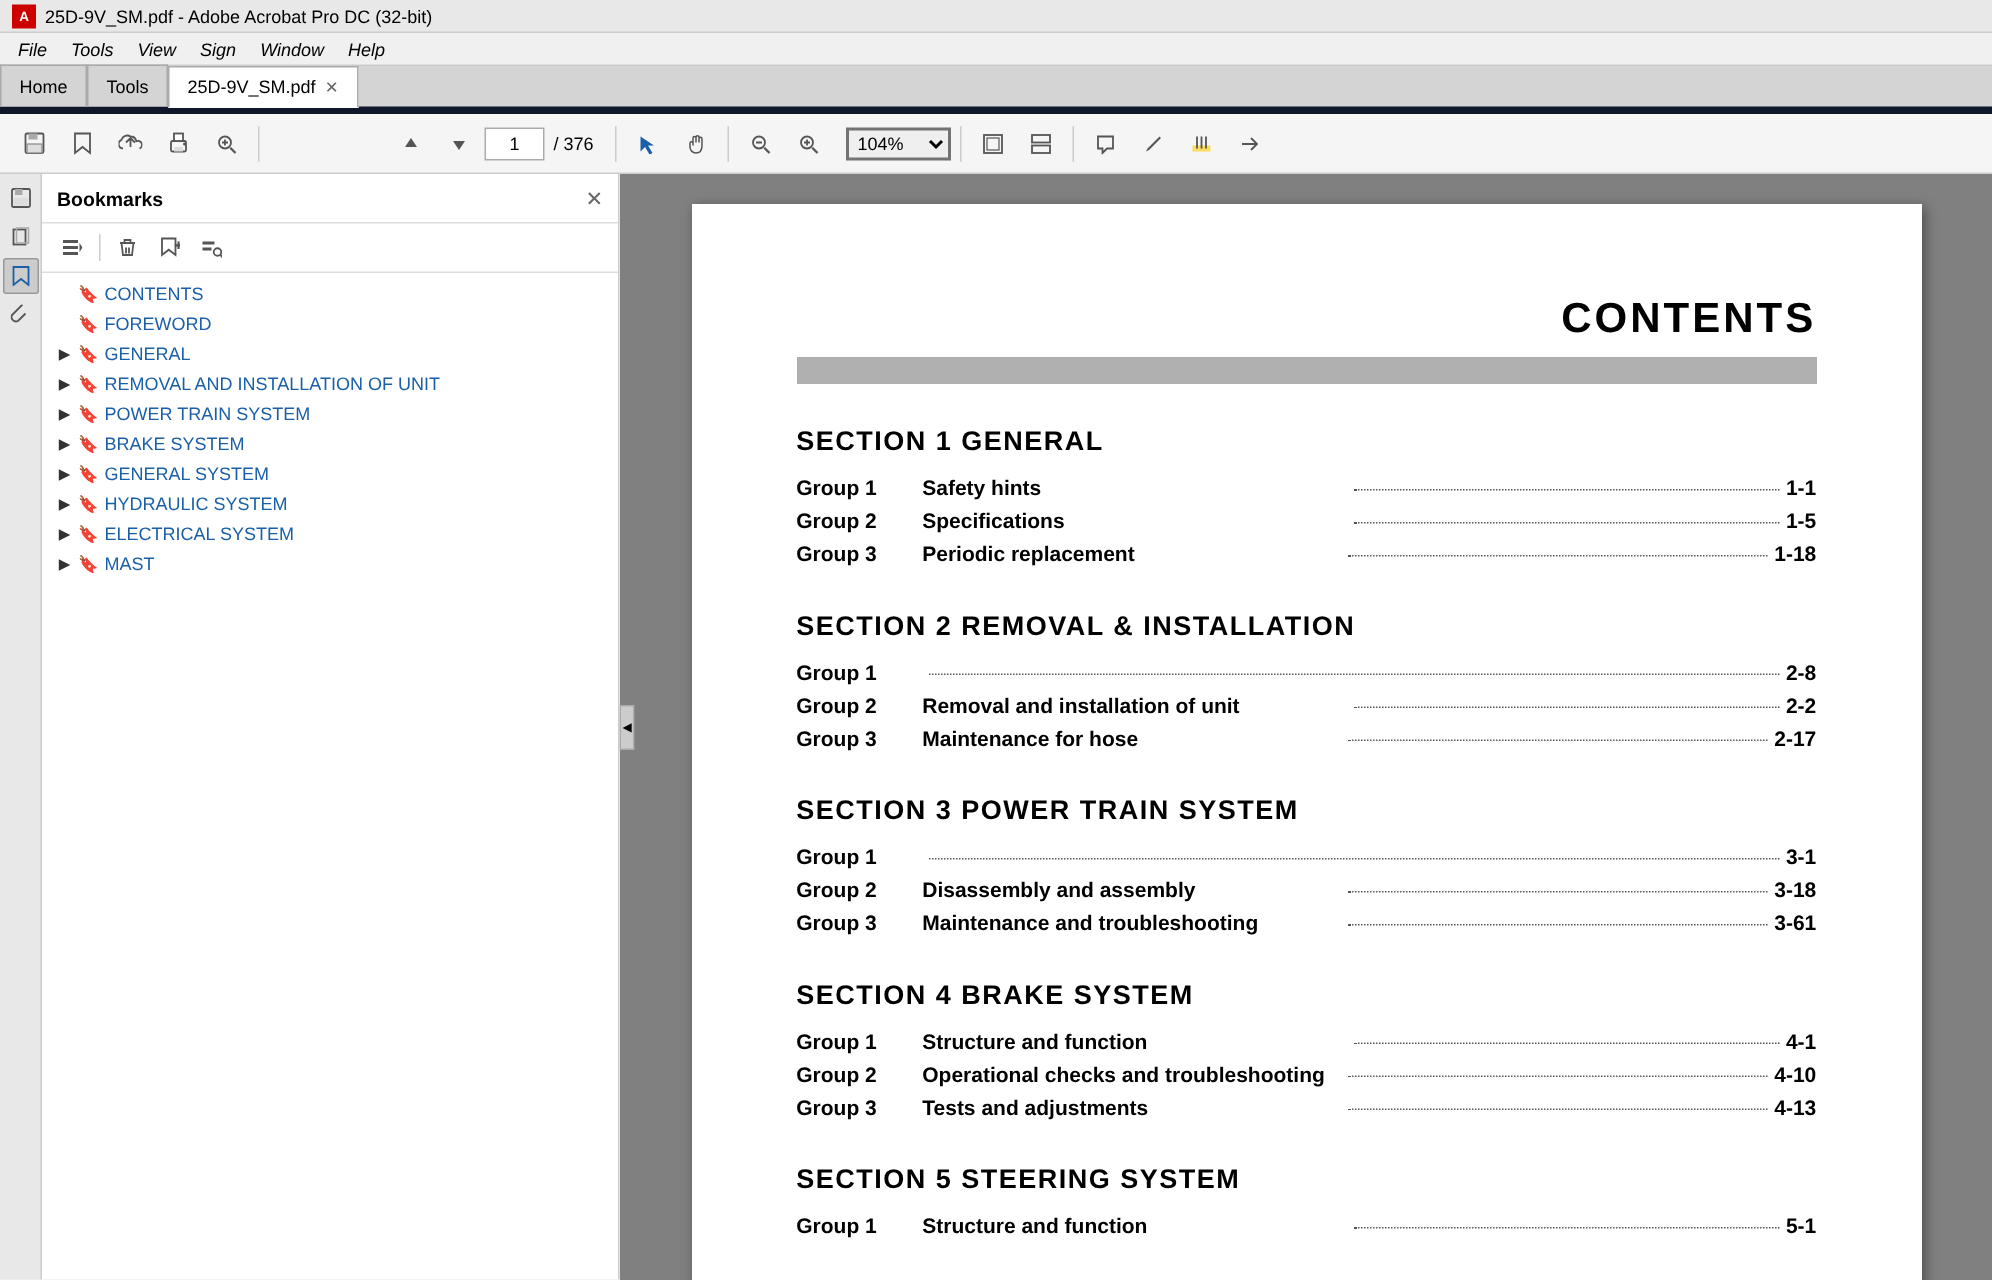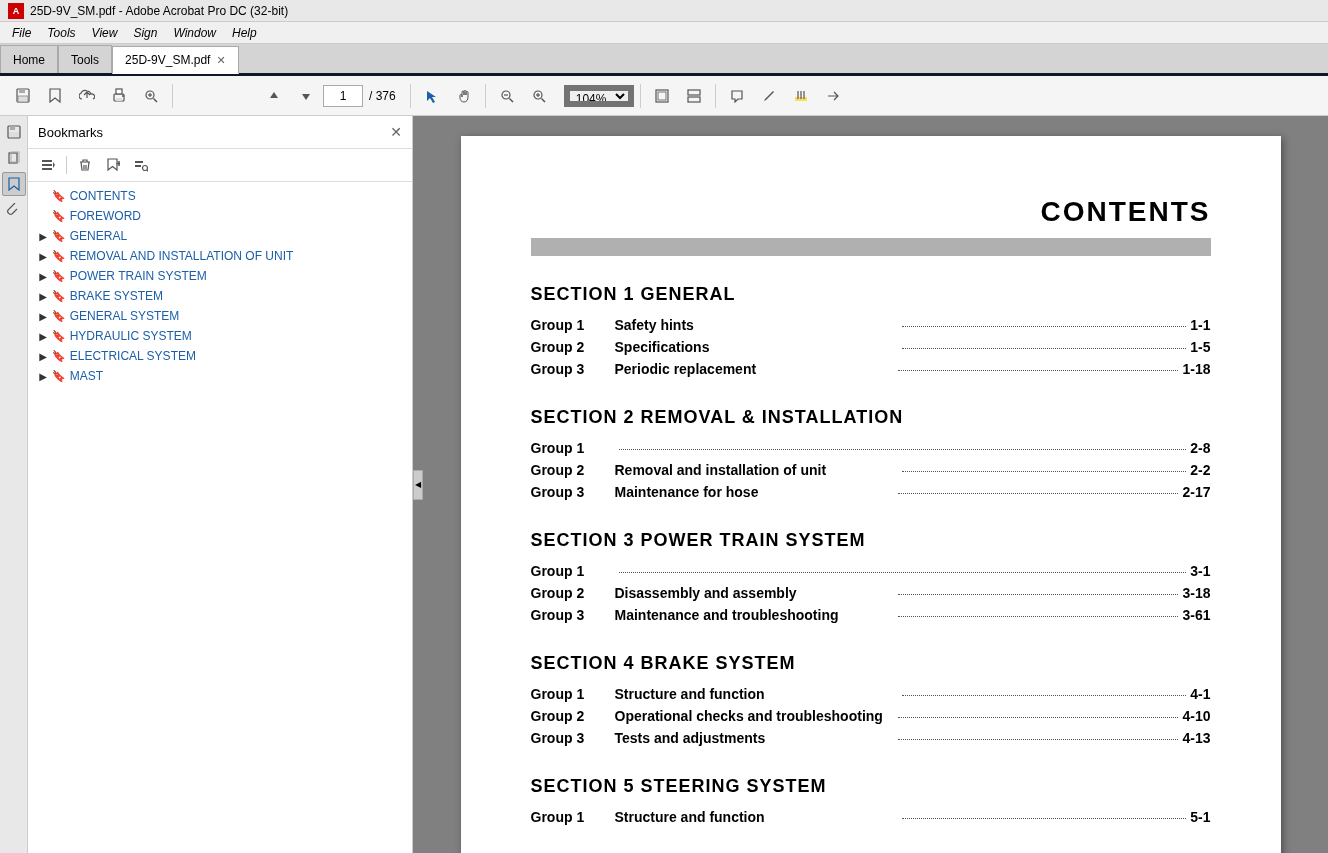--- a/index.html
+++ b/index.html
@@ -41,21 +41,21 @@
       cursor: pointer;
       font-style: italic;
     }
 
     
     #tab-bar {
       background: #d4d4d4;
       height: 32px;
       display: flex;
       align-items: flex-end;
-      border-bottom: 3px solid #0f172a;
+      border-bottom: 5px solid #0f172a;
     }
     .tab {
       height: 28px;
       padding: 0 12px;
       display: flex;
       align-items: center;
       font-size: 12px;
       border: 1px solid #aaa;
       border-bottom: none;
       background: #d4d4d4;
@@ -106,21 +106,21 @@
     #page-total {
       font-size: 12px;
       margin: 0 4px;
     }
     #zoom-controls {
       display: flex; align-items: center; gap: 2px;
       margin-left: 8px;
     }
     #zoom-select {
       width: 70px; height: 22px;
-      border: 6px solid #737373;
+      border: 2px solid #737373;
       font-size: 12px;
       padding: 0 2px;
     }
 
     
     #main {
       display: flex;
       height: calc(853px - 22px - 22px - 32px - 40px);
     }
 
@@ -135,21 +135,21 @@
     }
     #sidebar-header {
       padding: 8px 10px;
       border-bottom: 1px solid #ddd;
       display: flex;
       align-items: center;
       justify-content: space-between;
     }
     #sidebar-title {
       font-size: 13px;
-      font-weight: normal;
+      font-weight: bold;
     }
     #sidebar-close {
       cursor: pointer;
       font-size: 14px;
       color: #666;
     }
     #sidebar-toolbar {
       padding: 4px 8px;
       border-bottom: 1px solid #ddd;
       display: flex;

